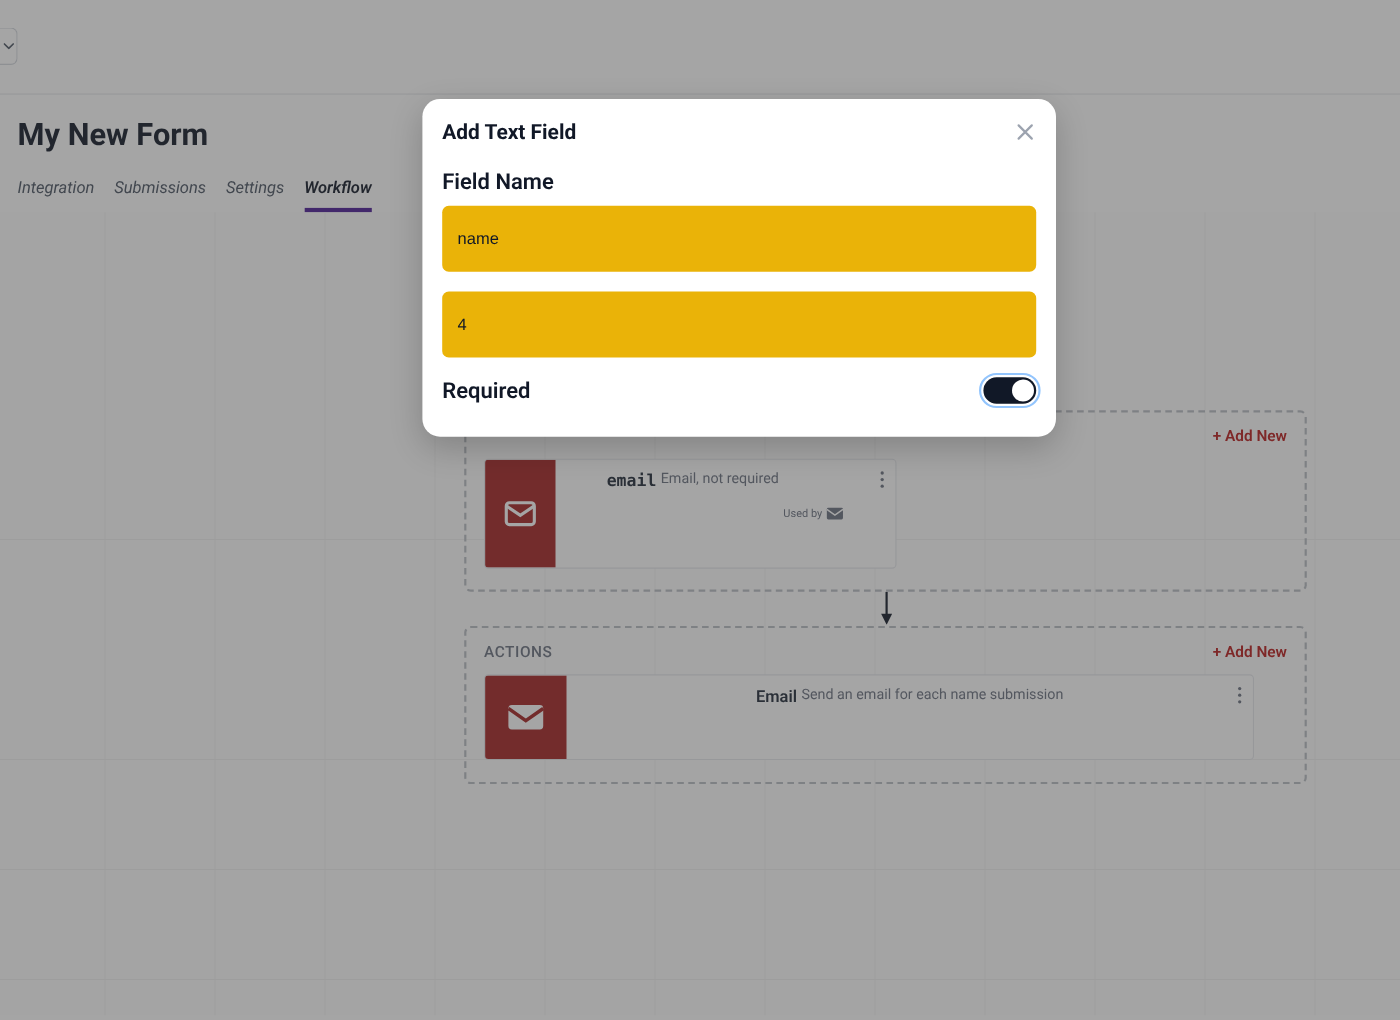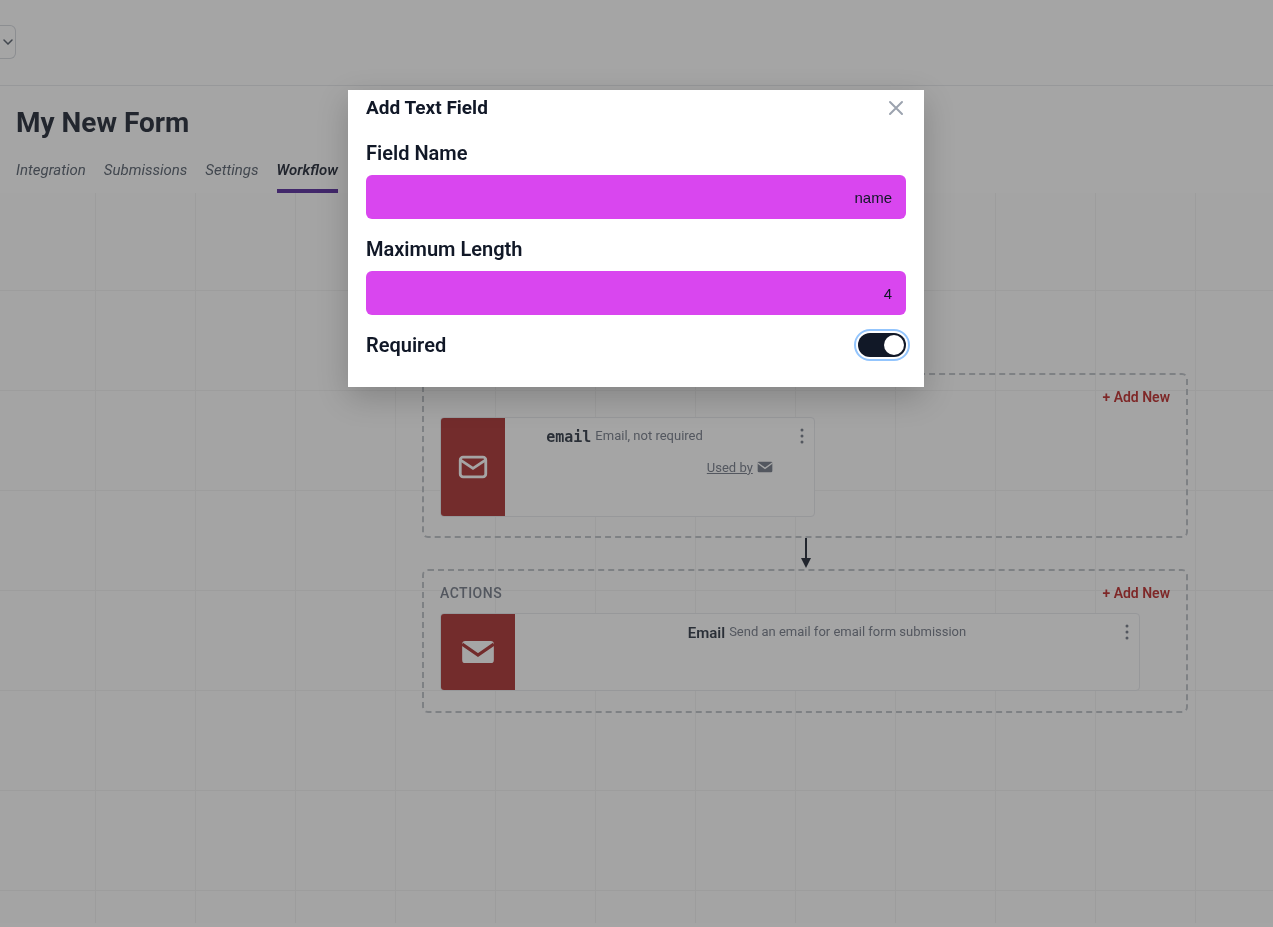--- a/index.html
+++ b/index.html
@@ -150,26 +150,25 @@
   .card-title {
     font-size: 15px;
     font-weight: 600;
     color: #1f2937;
   }
   .card-sub {
     font-size: 13px;
     color: #6b7280;
   }
   .card-usedby {
-    font-size: 13px;
+    font-size: 10px;
     color: #6b7280;
     display: flex;
     align-items: center;
     gap: 4px;
-    text-decoration: underline;
   }
   .card-menu {
     position: absolute;
     right: 10px;
     top: 10px;
     color: #6b7280;
     cursor: pointer;
     font-size: 16px;
     line-height: 1;
   }
@@ -188,27 +187,27 @@
     position: absolute;
     inset: 0;
     background: rgba(55, 55, 55, 0.45);
     z-index: 10;
   }
 
   
   .modal {
     position: absolute;
     z-index: 20;
-    left: 348px;
+    left: 384px;
     top: 90px;
     width: 576px;
     background: #fff;
-    border-radius: 0;
+    border-radius: 16px;
     box-shadow: 0 10px 30px rgba(0,0,0,0.2);
-    padding: 6px 18px 18px 18px;
+    padding: 18px 18px 18px 18px;
   }
   .modal-header {
     display: flex;
     justify-content: space-between;
     align-items: center;
     margin-bottom: 22px;
   }
   .modal-title {
     font-size: 19px;
     font-weight: 700;
@@ -225,30 +224,29 @@
   }
   .form-label {
     font-size: 20px;
     font-weight: 600;
     color: #111827;
     margin-bottom: 10px;
     display: block;
   }
   .form-input {
     width: 100%;
-    height: 44px;
+    height: 60px;
     border: none;
-    background: #d946ef;
+    background: #eab308;
     border-radius: 6px;
     padding: 0 14px;
     font-size: 15px;
     color: #111827;
     margin-bottom: 18px;
     outline: none;
-    text-align: right;
   }
   .form-row-inline {
     display: flex;
     justify-content: space-between;
     align-items: center;
     margin-bottom: 12px;
   }
   .form-row-inline .form-label { margin-bottom: 0; }
 
   .toggle {
@@ -364,21 +362,21 @@
       </div>
       <div class="card-body">
         <div class="card-menu">
           <svg width="4" height="16" viewBox="0 0 4 16">
             <circle cx="2" cy="2" r="1.5" fill="#6b7280"></circle>
               <circle cx="2" cy="8" r="1.5" fill="#6b7280"></circle>
               <circle cx="2" cy="14" r="1.5" fill="#6b7280"></circle>
           </svg>
         </div>
         <div class="card-title">Email</div>
-        <div class="card-sub">Send an email for email form submission</div>
+        <div class="card-sub">Send an email for each name submission</div>
       </div>
     </div>
   </div>
 
 </div>
 
 <div class="overlay"></div>
 
 <div class="modal">
   <div class="modal-header">
@@ -386,21 +384,20 @@
     <div class="modal-close">
       <svg width="16" height="16" viewBox="0 0 16 16">
         <path d="M2 2 L14 14 M14 2 L2 14" stroke="#9ca3af" stroke-width="2" stroke-linecap="round"></path>
       </svg>
     </div>
   </div>
 
   <label class="form-label">Field Name</label>
   <input class="form-input" type="text" value="name" style="">
 
-  <label class="form-label">Maximum Length</label>
   <input class="form-input" type="text" value="4" style="">
 
   <div class="form-row-inline">
     <label class="form-label">Required</label>
     <div class="toggle">
       <div class="toggle-knob"></div>
     </div>
   </div>
 
 </div>

